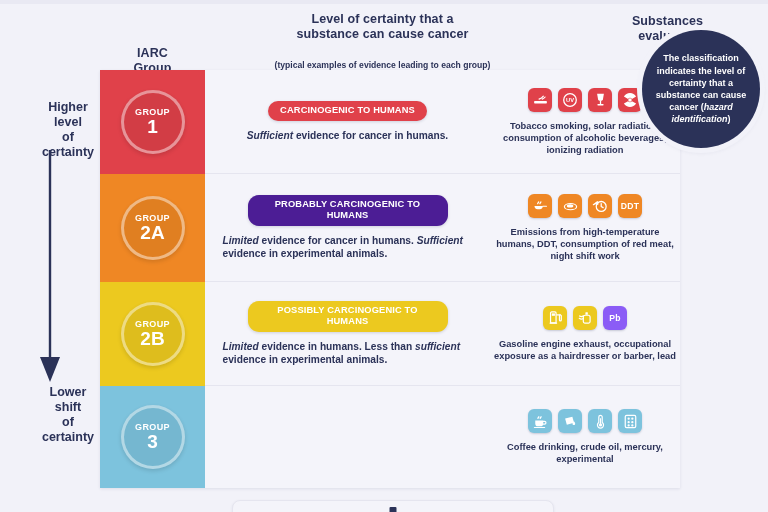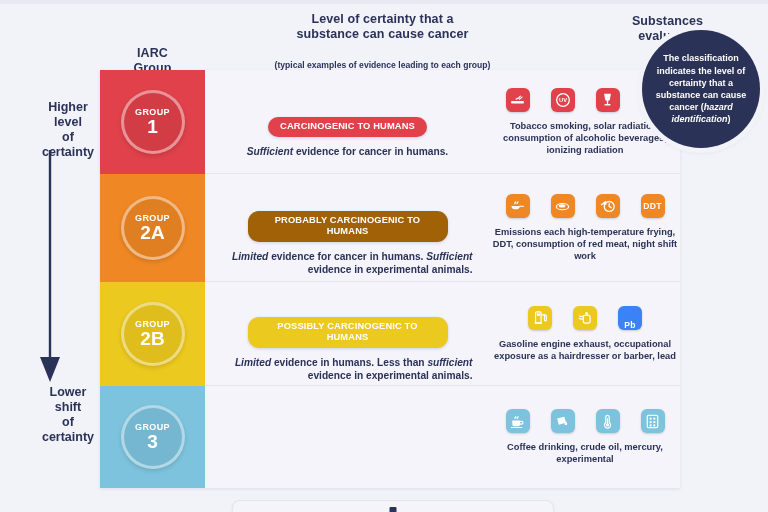--- a/index.html
+++ b/index.html
@@ -60,37 +60,37 @@
     width:64px; height:64px; border-radius:50%;
     border:3px solid rgba(255,255,255,.45);
     display:flex; flex-direction:column;
     align-items:center; justify-content:center;
     box-shadow:0 2px 4px rgba(0,0,0,.13);
   }
   .gcircle .glbl { font-size:9px; font-weight:bold; color:#fff; letter-spacing:.4px; line-height:10px; }
   .gcircle .gnum { font-size:19px; font-weight:bold; color:#fff; line-height:21px; margin-top:-1px; }
 
   
-  .certcol { position:absolute; left:0px; top:16px; width:285px; height:100%;
+  .certcol { position:absolute; left:0px; top:0; width:285px; height:100%;
              display:flex; flex-direction:column; align-items:center; justify-content:center; }
   .badge {
     border-radius:11px; padding:4px 12px; color:#fff;
     font-size:9.3px; font-weight:bold; text-align:center;
     line-height:11.5px; letter-spacing:.15px;
     box-shadow:0 1px 3px rgba(40,50,90,.18);
     max-width:200px;
   }
   .evid { margin-top:8px; font-size:10.2px; font-weight:bold;
-          line-height:13.4px; text-align:right; color:#2b3258; max-width:250px; }
+          line-height:13.4px; text-align:left; color:#2b3258; max-width:250px; }
   .evid i { font-style:italic; }
 
   
   .subcol { position:absolute; left:285px; top:0; width:190px; height:100%;
             display:flex; flex-direction:column; align-items:center; justify-content:center; }
-  .iconrow { display:flex; gap:21px; justify-content:center; }
+  .iconrow { display:flex; gap:6px; justify-content:center; }
   .ic {
     width:24px; height:24px; border-radius:6px;
     display:flex; align-items:center; justify-content:center;
     box-shadow:0 1px 2px rgba(40,50,90,.22);
     color:#fff; font-size:8px; font-weight:bold;
   }
   .sublist { margin-top:8px; font-size:9.3px; font-weight:bold;
              line-height:12px; text-align:center; color:#2b3258; max-width:185px; }
 
   
@@ -209,21 +209,21 @@
     </div>
     <div class="row row-r2">
       <div class="gblock" style="background: rgb(239, 135, 36);">
         <div class="gcircle" style="background: rgba(0, 0, 0, 0.06);">
           <div class="glbl">GROUP</div>
           <div class="gnum">2A</div>
         </div>
       </div>
       <div class="row-body">
         <div class="certcol">
-          <div class="badge" style="background: #a16207;">PROBABLY CARCINOGENIC TO HUMANS</div>
+          <div class="badge" style="background: #4c1d95;">PROBABLY CARCINOGENIC TO HUMANS</div>
           <div class="evid"><i>Limited</i> evidence for cancer in humans. <i>Sufficient</i> evidence in experimental animals.</div>
         </div>
         <div class="subcol">
           <div class="iconrow">
             <div class="ic" style="background: rgb(239, 135, 36);">
               <svg viewBox="0 0 24 24" width="17" height="17">
                 <path d="M3.5 12.8h11.8a0 0 0 0 1 0 0 4.4 4.4 0 0 1-4.4 4.4H7.9a4.4 4.4 0 0 1-4.4-4.4z" fill="#fff"></path>
                 <rect x="14.4" y="12.2" width="6.8" height="1.6" rx=".8" fill="#fff"></rect>
                 <path d="M8 9.4c0-1.3 1.4-1.3 1.4-2.6M11.2 9.4c0-1.3 1.4-1.3 1.4-2.6" fill="none" stroke="#fff" stroke-width="1.7" stroke-linecap="round" stroke-linejoin="round"></path>
               </svg>
@@ -239,21 +239,21 @@
                 <circle cx="13.6" cy="12.6" r="6.6" fill="none" stroke="#fff" stroke-width="1.7" stroke-linecap="round" stroke-linejoin="round"></circle>
                 <path d="M13.6 8.8v3.8l2.6 1.6" fill="none" stroke="#fff" stroke-width="1.7" stroke-linecap="round" stroke-linejoin="round"></path>
                 <path d="M9.4 5.2c-2.6.6-4.5 2.4-5.2 4.7 2.1-1.4 4.1-1.3 5.6-.2" fill="#fff"></path>
                 <path d="M3.2 10.2c1.6-1.4 3.9-1.8 5.8-.7" fill="none" stroke="#fff" stroke-width="1.7" stroke-linecap="round" stroke-linejoin="round"></path>
               </svg>
             </div>
             <div class="ic" style="background: rgb(239, 135, 36);">
               <span style="font-size:8.6px;font-weight:bold;color:#fff;letter-spacing:.2px;">DDT</span>
             </div>
           </div>
-          <div class="sublist">Emissions each high-temperature frying, DDT, consumption of red meat, night shift work</div>
+          <div class="sublist">Emissions from high-temperature humans, DDT, consumption of red meat, night shift work</div>
         </div>
       </div>
     </div>
     <div class="row row-r3">
       <div class="gblock" style="background: rgb(236, 201, 31);">
         <div class="gcircle" style="background: rgba(0, 0, 0, 0.06);">
           <div class="glbl">GROUP</div>
           <div class="gnum">2B</div>
         </div>
       </div>
@@ -272,21 +272,21 @@
                 <rect x="3.6" y="19.2" width="10.8" height="1.6" rx=".8" fill="#fff"></rect>
               </svg>
             </div>
             <div class="ic" style="background: rgb(236, 201, 31);">
               <svg viewBox="0 0 24 24" width="17" height="17">
                 <path d="M11.6 8.8h4.2c1.5 0 2.7 1.2 2.7 2.7v6.2c0 1.2-1 2.1-2.1 2.1h-5.4c-1.2 0-2.1-1-2.1-2.1v-6.2c0-1.5 1.2-2.7 2.7-2.7z" fill="none" stroke="#fff" stroke-width="1.7" stroke-linecap="round" stroke-linejoin="round"></path>
                 <rect x="11.9" y="4.6" width="3.4" height="3.6" rx=".8" fill="#fff"></rect>
                 <path d="M3.2 13.2c2 1.4 4 1.4 5.6 0M3.6 9.8c1.8 1.1 3.5 1.1 4.9 0" fill="none" stroke="#fff" stroke-width="1.7" stroke-linecap="round" stroke-linejoin="round"></path>
               </svg>
             </div>
-            <div class="ic" style="background: #3b82f6; align-items: flex-end;">
+            <div class="ic" style="background: #8b5cf6;">
               <span style="font-size:8.6px;font-weight:bold;color:#fff;letter-spacing:.2px;">Pb</span>
             </div>
           </div>
           <div class="sublist">Gasoline engine exhaust, occupational exposure as a hairdresser or barber, lead</div>
         </div>
       </div>
     </div>
     <div class="row row-r4">
       <div class="gblock" style="background: rgb(125, 195, 221);">
         <div class="gcircle" style="background: rgba(0, 0, 0, 0.06);">

